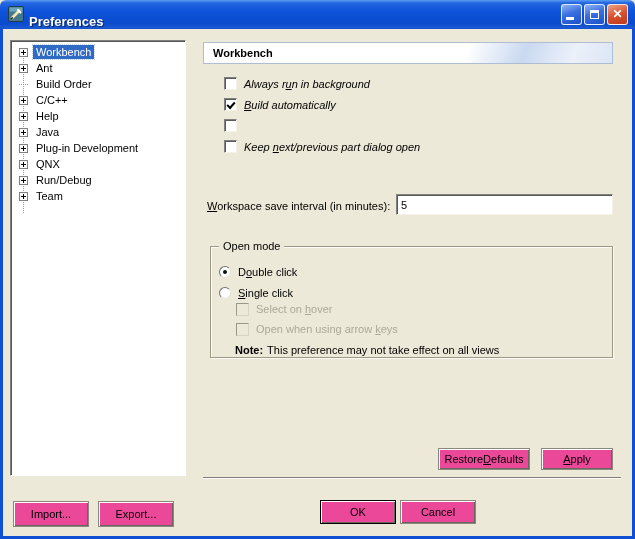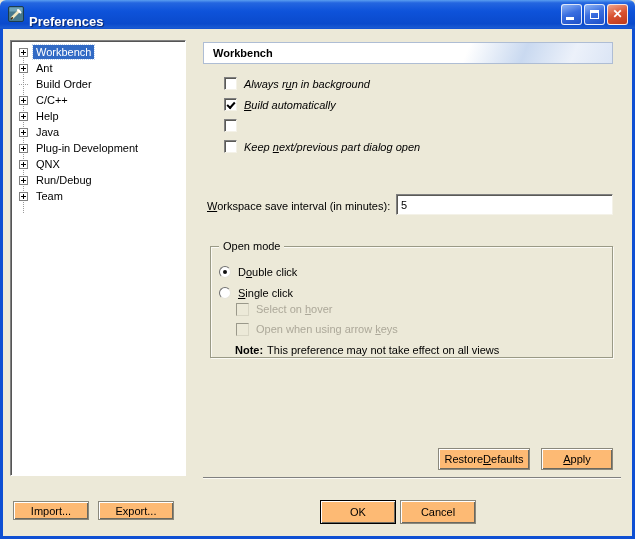--- a/index.html
+++ b/index.html
@@ -92,32 +92,32 @@
     border:1px solid #707070; border-right-color:#e6e4d8; border-bottom-color:#e6e4d8;
     margin-right:7px; position:relative; flex:0 0 auto;
   }
   .radio.on::after { content:""; position:absolute; left:3px; top:3px; width:4px; height:4px; border-radius:50%; background:#111; }
   .sub-cb-row { height:20px; display:flex; align-items:center; margin-left:17px; }
   .note-row { margin-top:5px; }
   .note-row b { margin-right:4px;padding-left:16px; }
 
   
   .btn {
-    height:22px; background:#fdba74; border:1px solid #8a887c;
+    height:22px; background:#ec4899; border:1px solid #8a887c;
     box-shadow:inset 1px 1px 0 #fff, inset -1px -1px 0 #6a685e;
     font-family:"Liberation Sans",sans-serif; font-size:11px; text-align:center;
     display:flex; align-items:center; justify-content:center; padding:0 10px;
   }
   .btn.default { border:1px solid #000; height:24px; }
   .page-actions { position:absolute; left:203px; top:448px; width:410px; display:flex; justify-content:flex-end; gap:11px; }
   .separator { position:absolute; left:203px; top:477px; width:418px; border-top:1px solid #808080; border-bottom:1px solid #fbfaf4; }
   .dialog-actions { position:absolute; left:189px; top:500px; width:418px; display:flex; justify-content:center; gap:4px; }
   .dialog-actions .btn { width:76px; height:24px; }
   .footer-actions { position:absolute; left:13px; top:501px; display:flex; gap:9px; }
-  .footer-actions .btn { width:76px; height:19px;text-align:center; }
+  .footer-actions .btn { width:76px; height:26px;text-align:center; }
   .rd-btn { width:92px; } .apply-btn { width:72px; }
   u { text-underline-offset:1px; }
 </style>
 </head>
 <body>
 
 <div class="window">
 
   <div class="titlebar">
     <svg class="title-icon" viewBox="0 0 16 16">

